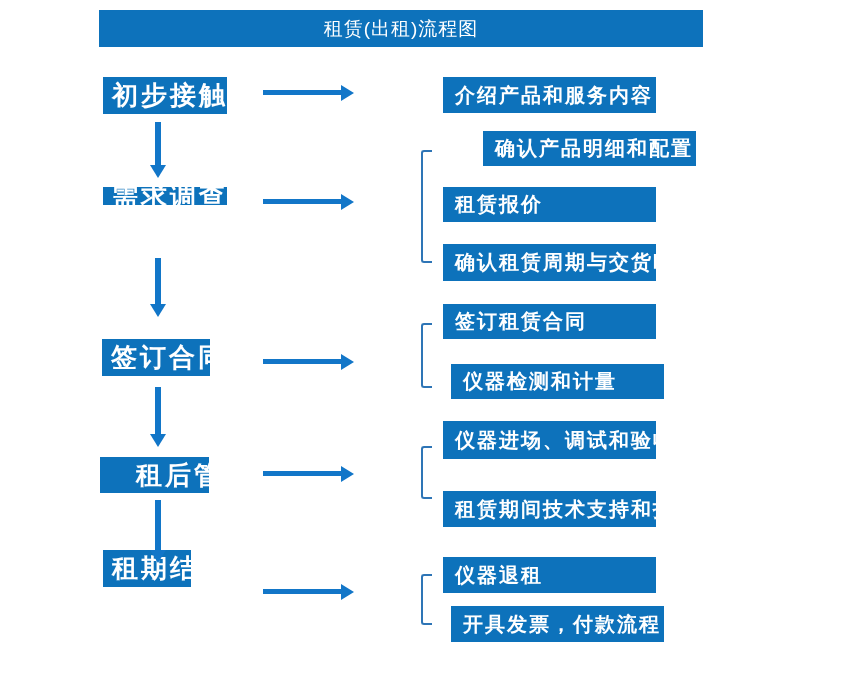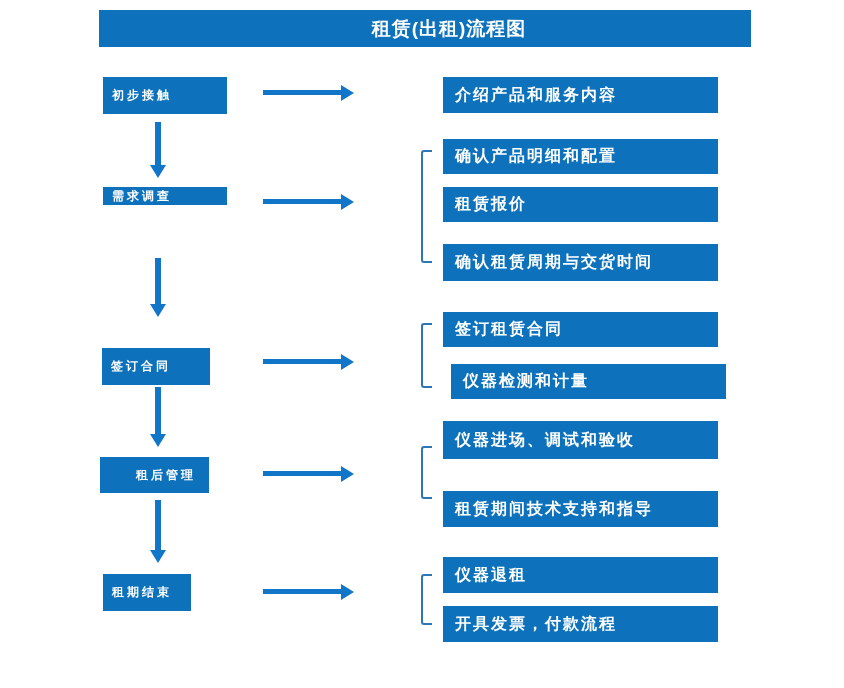--- a/index.html
+++ b/index.html
@@ -14,34 +14,34 @@
     width:844px;height:688px;
     background:#ffffff;
     font-family:"Liberation Sans", sans-serif;
     overflow:hidden;
   }
   .title-bar{
     position:absolute;
     left:99px;top:10px;width:604px;height:37px;
     background:var(--box-blue);
     color:var(--text-white);
-    font-size:19px;font-weight:bold;letter-spacing:1px;
-    display:flex;align-items:center;justify-content:center;padding-left:48px;
+    font-size:19px;font-weight:normal;letter-spacing:1px;
+    display:flex;align-items:center;justify-content:center;
   }
   .lbox,.rbox{
     position:absolute;
     background:var(--box-blue);
     color:var(--text-white);
     font-weight:bold;
     display:flex;align-items:center;
     box-sizing:border-box;
     white-space:nowrap;
   }
-  .lbox{font-size:12px;letter-spacing:3px;padding-left:9px;}
-  .rbox{font-size:16px;letter-spacing:2px;padding-left:12px;width:275px;left:443px;height:36px;}
+  .lbox{font-size:26px;letter-spacing:3px;padding-left:9px;}
+  .rbox{font-size:20px;letter-spacing:2px;padding-left:12px;width:213px;left:443px;height:36px;}
   
   .harrow{
     position:absolute;
     height:5px;width:78px;left:263px;
     background:var(--arrow-blue);
   }
   .harrow::after{
     content:'';
     position:absolute;left:100%;top:50%;
     transform:translateY(-50%);
@@ -77,48 +77,48 @@
 </style>
 </head>
 <body>
 
 <div class="canvas">
 
   <div class="title-bar">租赁(出租)流程图</div>
 
   <div class="lbox" style="left:103px;top:77px;width:124px;height:37px;">初步接触</div>
   <div class="lbox" style="left:103px;top:187px;width:124px;height:18px;">需求调查</div>
-  <div class="lbox" style="left:102px;top:348px;width:108px;height:37px;">签订合同</div>
+  <div class="lbox" style="left:102px;top:339px;width:108px;height:37px;">签订合同</div>
   <div class="lbox" style="left:100px;top:457px;width:109px;height:36px;padding-left:36px;">租后管理</div>
-  <div class="lbox" style="left:103px;top:574px;width:88px;height:37px;">租期结束</div>
+  <div class="lbox" style="left:103px;top:550px;width:88px;height:37px;">租期结束</div>
 
   <div class="varrow" style="top:122px;height:43px;"></div>
   <div class="varrow" style="top:258px;height:46px;"></div>
   <div class="varrow" style="top:387px;height:47px;"></div>
   <div class="varrow" style="top:500px;height:50px;"></div>
 
   <div class="harrow" style="top:90px;"></div>
   <div class="harrow" style="top:199px;"></div>
   <div class="harrow" style="top:359px;"></div>
   <div class="harrow" style="top:471px;"></div>
   <div class="harrow" style="top:589px;"></div>
 
   <div class="bracket" style="top:150px;height:113px;"></div>
   <div class="bracket" style="top:323px;height:65px;"></div>
   <div class="bracket" style="top:446px;height:53px;"></div>
   <div class="bracket" style="top:574px;height:51px;"></div>
 
   <div class="rbox" style="top:77px;">介绍产品和服务内容</div>
 
-  <div class="rbox" style="top:139px;height:35px;">确认产品明细和配置</div>
+  <div class="rbox" style="top:131px;height:35px;margin-left:40px;">确认产品明细和配置</div>
   <div class="rbox" style="top:187px;height:35px;">租赁报价</div>
   <div class="rbox" style="top:244px;height:37px;">确认租赁周期与交货时间</div>
 
-  <div class="rbox" style="top:312px;height:35px;">签订租赁合同</div>
+  <div class="rbox" style="top:304px;height:35px;">签订租赁合同</div>
   <div class="rbox" style="top:364px;height:35px;margin-left:8px;">仪器检测和计量</div>
 
   <div class="rbox" style="top:491px;">租赁期间技术支持和指导</div>
   <div class="rbox" style="top:421px;height:38px;">仪器进场、调试和验收</div>
 
   <div class="rbox" style="top:557px;">仪器退租</div>
-  <div class="rbox" style="top:606px;">开具发票，付款流程</div>
+  <div class="rbox" style="top:606px;margin-left:8px;">开具发票，付款流程</div>
 
 </div>
 
 </body></html>

